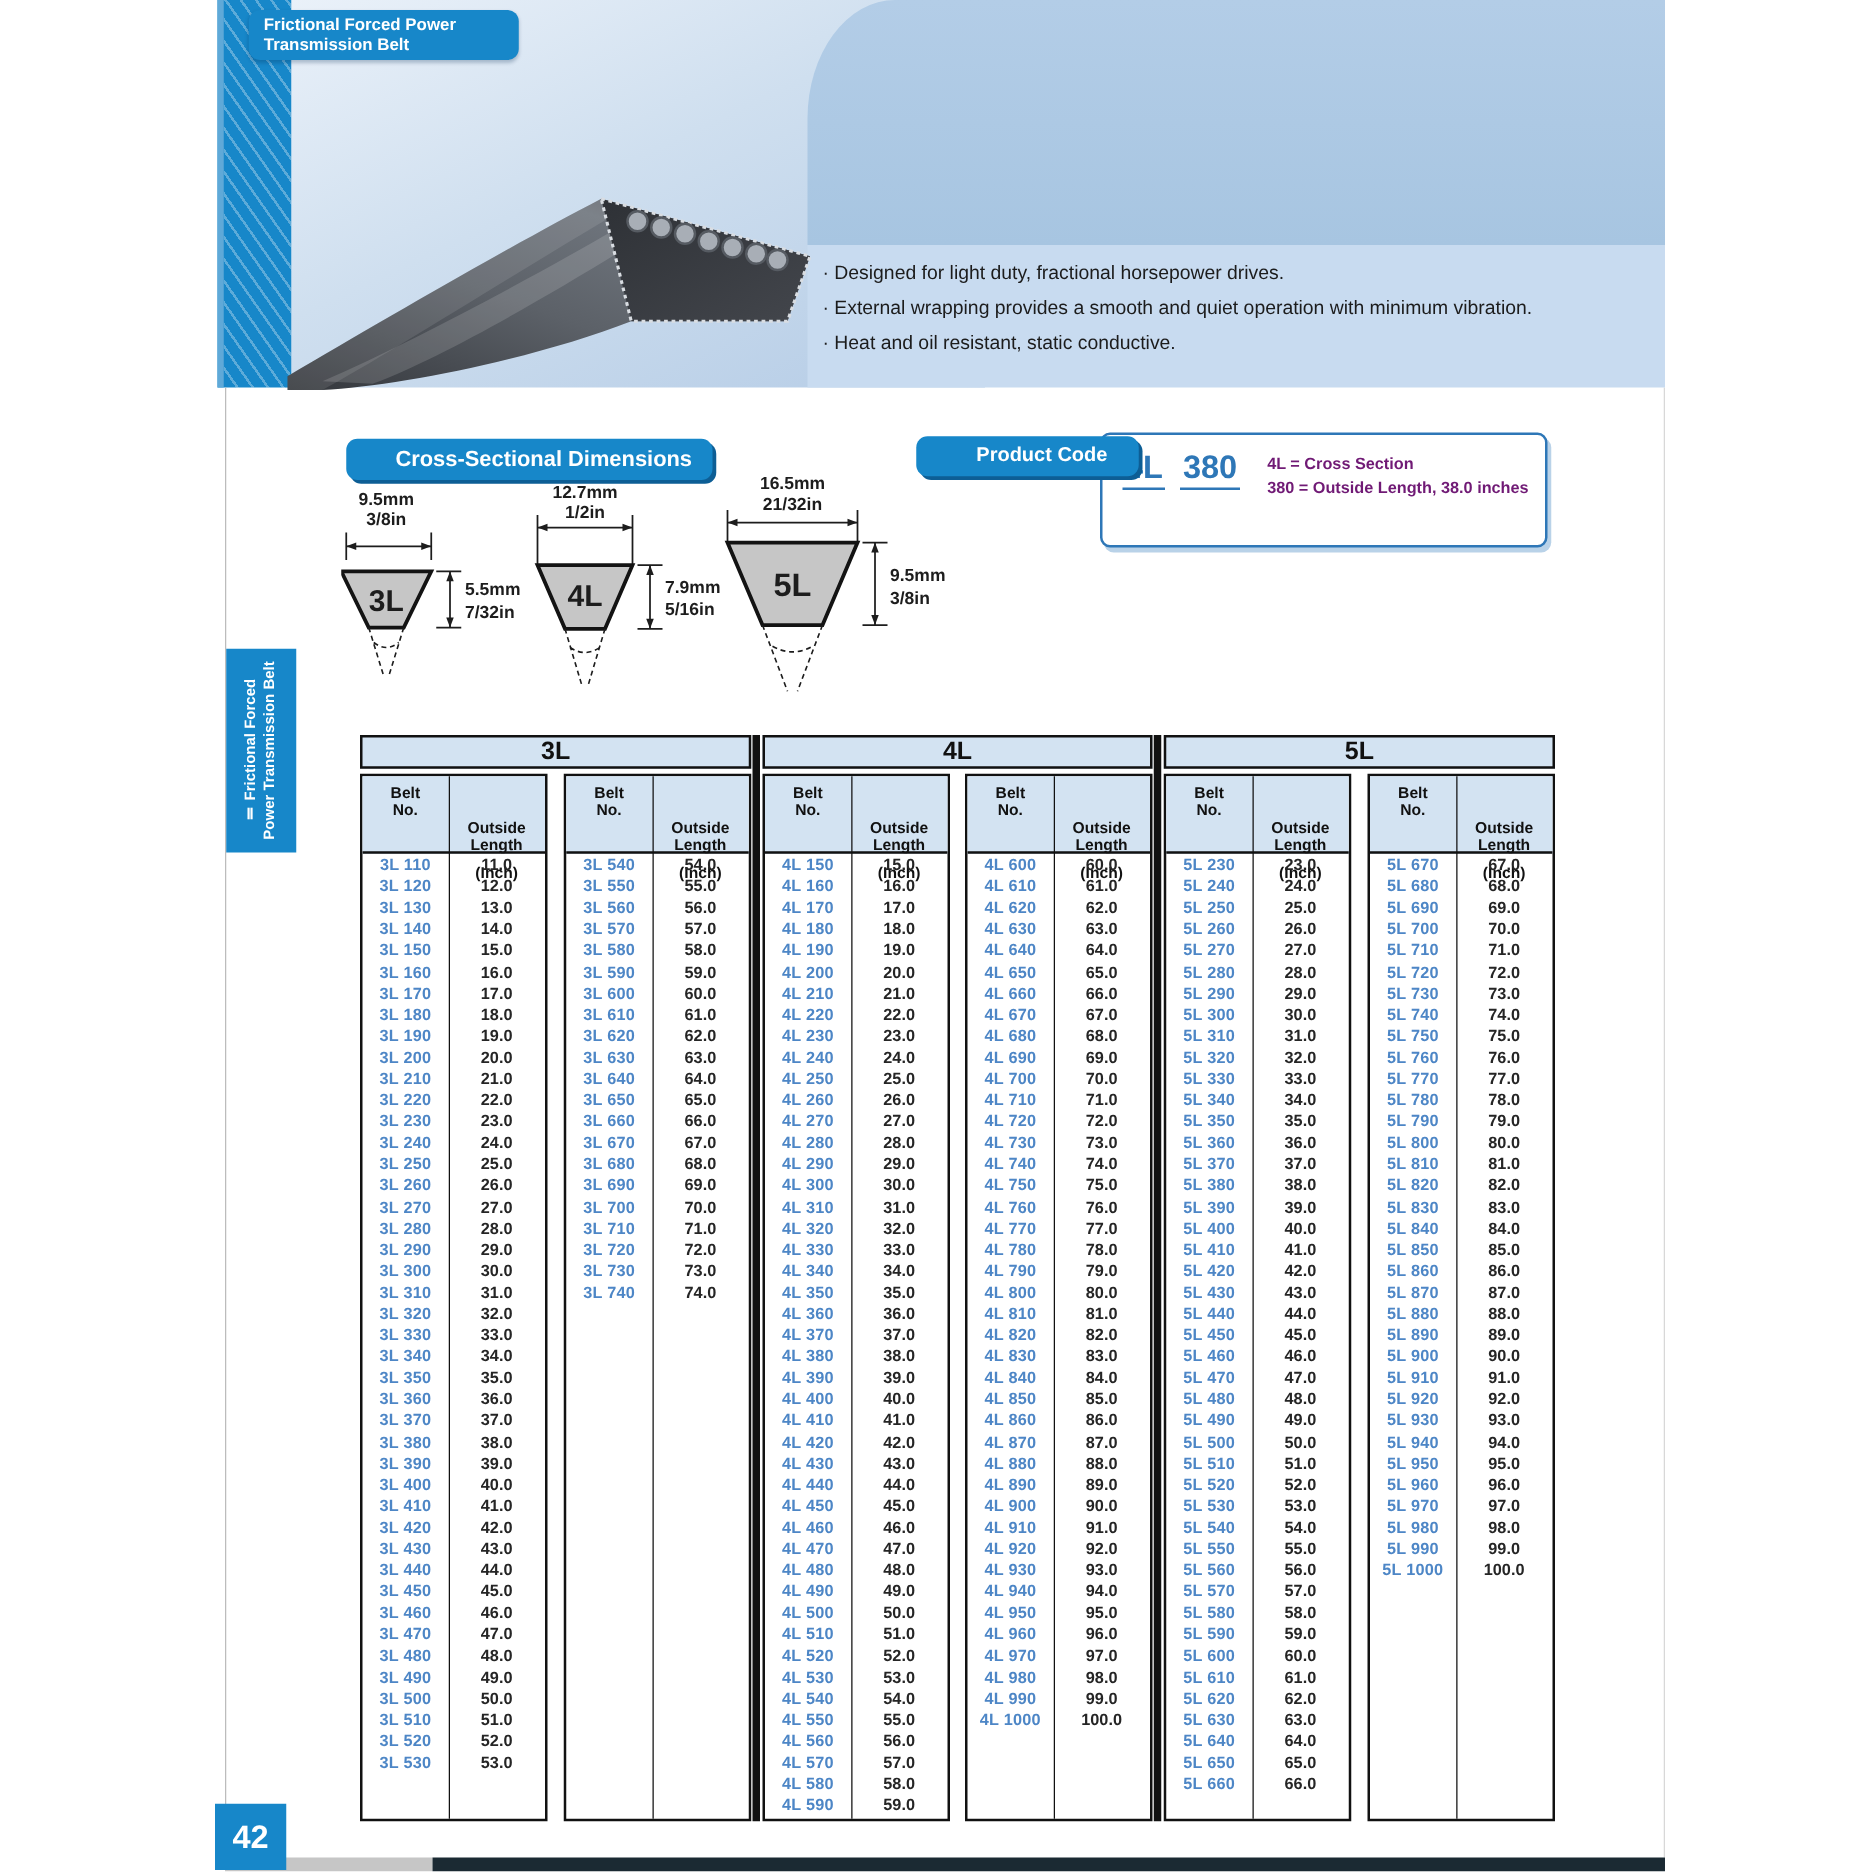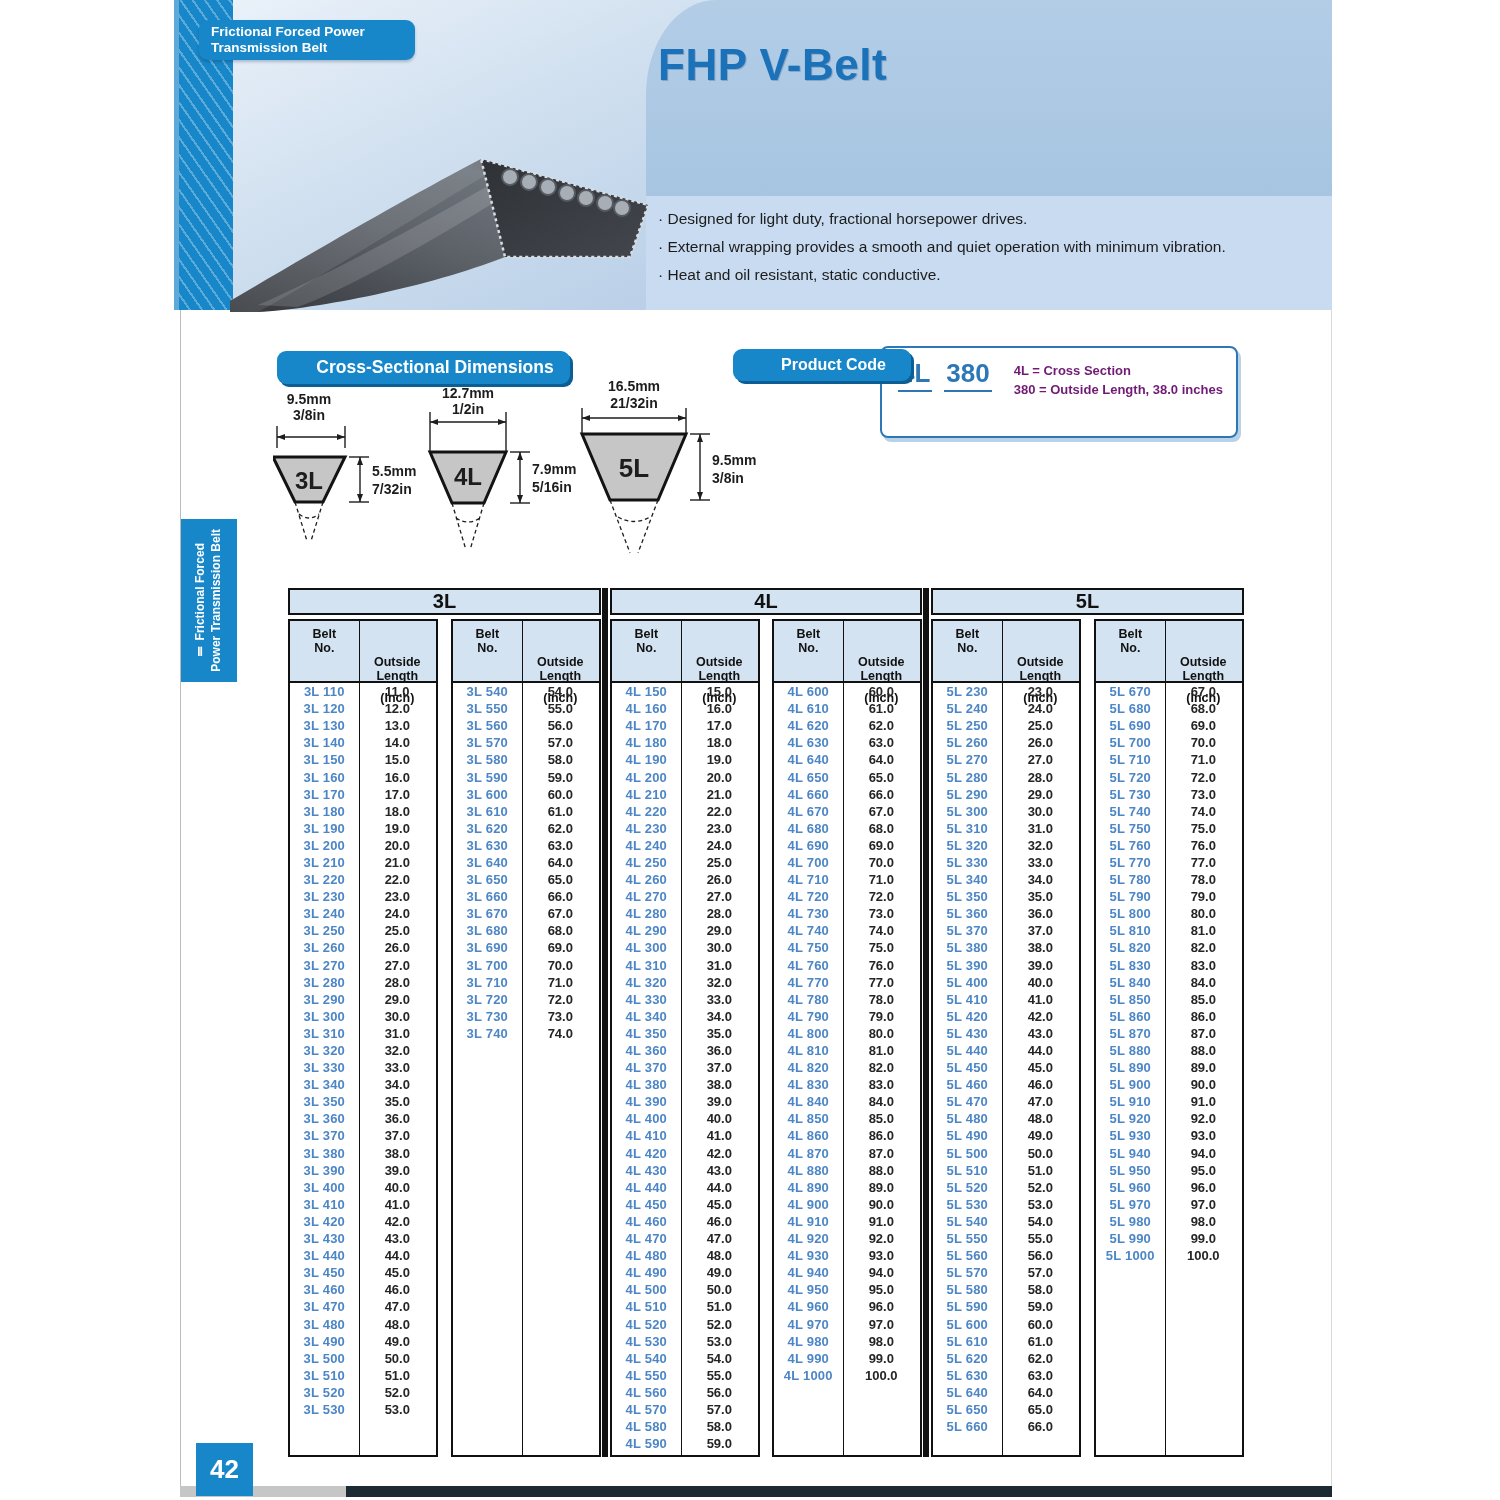--- a/index.html
+++ b/index.html
@@ -5,21 +5,21 @@
   html,body{margin:0;padding:0;background:#ffffff;}
   #canvas{position:relative;width:1500px;height:1500px;background:#ffffff;
           font-family:"Liberation Sans",sans-serif;overflow:hidden;}
 
   
   .blue-bar{position:absolute;left:174px;top:0;width:54px;height:310px;background:#1787c9;
     border-left:5px solid #5fa9d8;
     background-image:repeating-linear-gradient(55deg,rgba(255,255,255,0)0 8px,rgba(255,255,255,.30)8px 10px);}
   .badge-top{position:absolute;left:199px;top:8px;width:216px;height:40px;background:#1787c9;
     border-radius:9px;color:#fff;font-weight:bold;font-size:13.5px;line-height:16px;
-    padding:4px 0 0 12px;box-sizing:border-box;z-index:6;box-shadow:0 2px 3px rgba(0,40,80,.25);margin-top:12px;}
+    padding:4px 0 0 12px;box-sizing:border-box;z-index:6;box-shadow:0 2px 3px rgba(0,40,80,.25);}
   .header-left{position:absolute;left:228px;top:0;width:560px;height:310px;
     background:linear-gradient(155deg,#eaf1f9 0%,#cfdfef 45%,#b5cce6 100%);}
   .header-right-top{position:absolute;left:646px;top:0;width:686px;height:196px;
     background:linear-gradient(#b3cde7,#a7c5e1);border-top-left-radius:70px 95px;z-index:2;}
   .bullets-panel{position:absolute;left:646px;top:196px;width:686px;height:114px;
     background:#c8dbf0;z-index:2;}
   .bullets{padding:9px 0 0 12px;}
   .bullet{font-weight:normal;font-size:15.5px;color:#1c1c1c;line-height:28px;white-space:nowrap;}
   .bullet::before{content:"· ";}
   .title{position:absolute;left:658px;top:40px;margin:0;font-size:44px;font-weight:bold;
@@ -76,21 +76,21 @@
   .unit{margin-top:8px;}
   .tdata{position:relative;}
   .trow{display:flex;height:17.1px;align-items:center;font-size:13px;}
   .cell{box-sizing:border-box;}
   .belt{width:47%;text-align:center;color:#4d86c6;font-weight:600;letter-spacing:.2px;}
   .len{width:53%;text-align:center;color:#252525;font-weight:bold;}
 
   
   .pageno{position:absolute;left:172px;top:1443px;width:57px;height:53px;background:#1787c9;
     color:#fff;font-weight:bold;font-size:26px;display:flex;align-items:center;
-    justify-content:center;z-index:3;margin-left:24px;}
+    justify-content:center;z-index:3;}
   .strip-gray{position:absolute;left:180px;top:1486px;width:166px;height:11px;background:#c6c6c6;}
   .strip-dark{position:absolute;left:346px;top:1486px;width:986px;height:11px;background:#1b2a33;}
 </style>
 </head>
 <body>
 
 <div id="canvas">
 
   <div class="header-left"></div>
   <div class="header-right-top"></div>
@@ -99,21 +99,20 @@
         <div class="bullet">Designed for light duty, fractional horsepower drives.</div>
         <div class="bullet">External wrapping provides a smooth and quiet operation with minimum vibration.</div>
         <div class="bullet">Heat and oil resistant, static conductive.</div>
       </div>
   </div>
   <div class="blue-bar"></div>
   <div class="badge-top">
     <div>Frictional Forced Power</div>
     <div>Transmission Belt</div>
   </div>
-  <h1 class="title">FHP V-Belt</h1>
 
   <svg class="belt-img" width="430" height="167" viewBox="0 0 430 167">
     <defs>
       <linearGradient id="gBand" x1="0" y1="1" x2="1" y2="0">
         <stop offset="0" stop-color="#34373c"></stop>
           <stop offset="0.45" stop-color="#5c6168"></stop>
         <stop offset="0.75" stop-color="#6e747c"></stop>
           <stop offset="1" stop-color="#4a4e55"></stop>
       </linearGradient>
       <linearGradient id="gFace" x1="0" y1="0" x2="1" y2="1">

